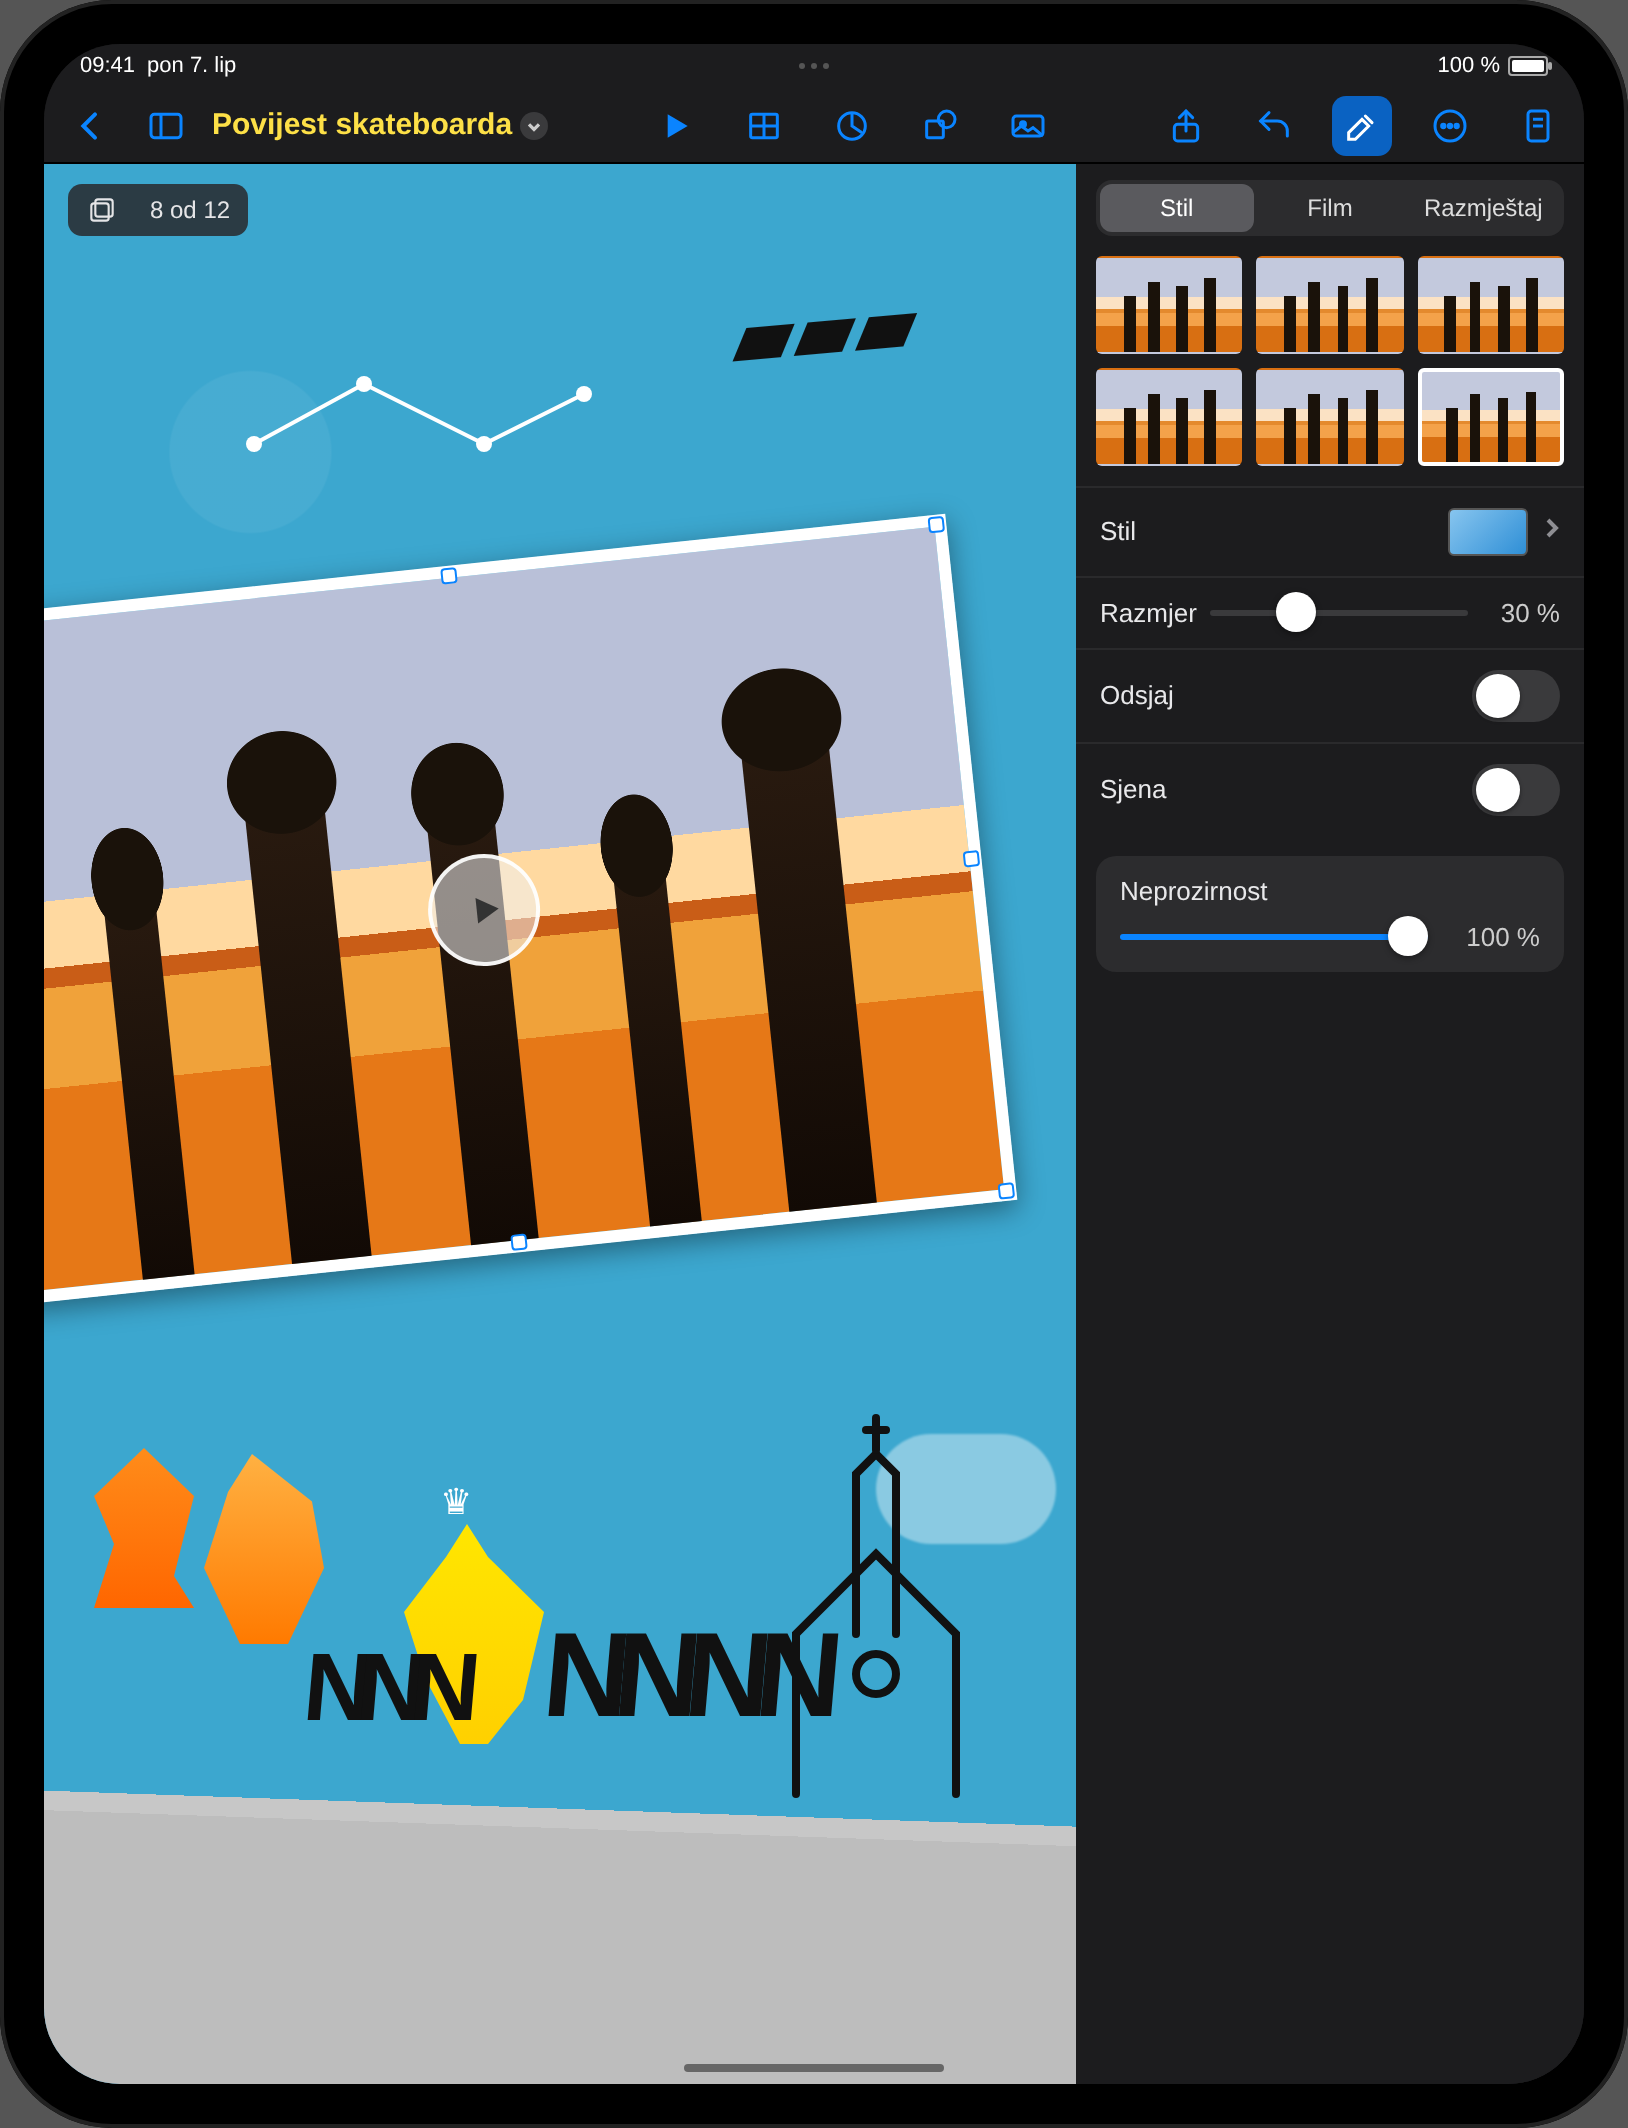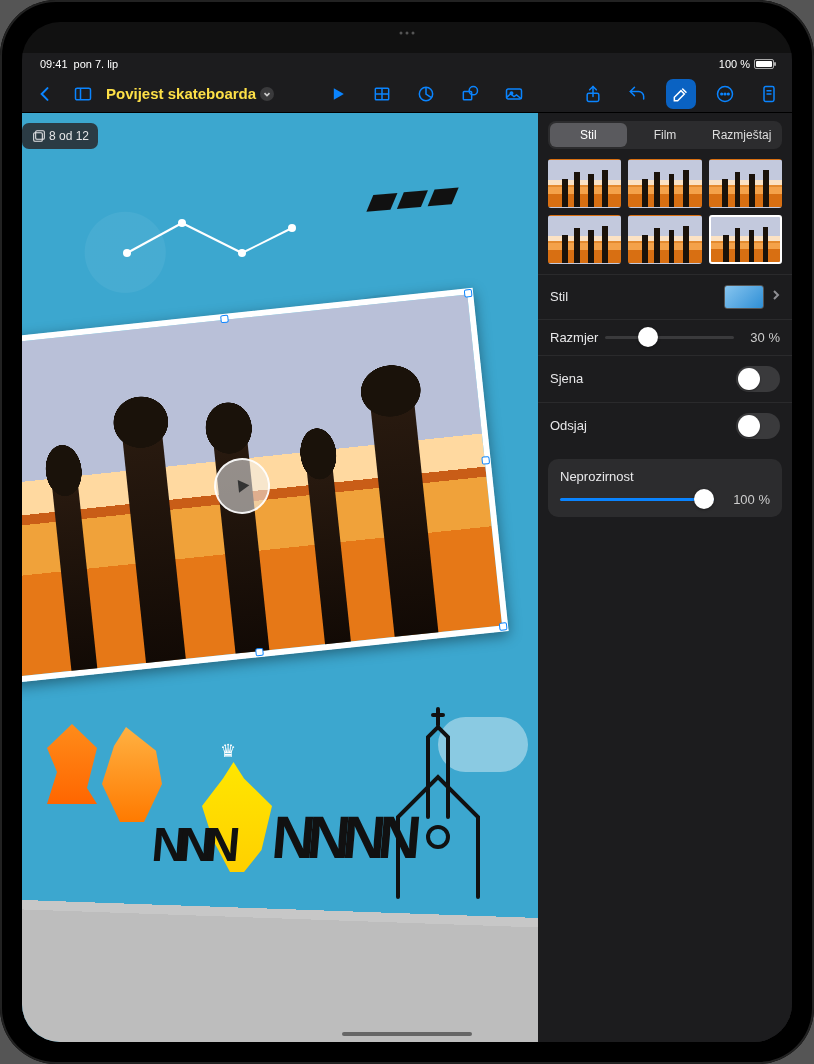--- a/index.html
+++ b/index.html
@@ -31,21 +31,20 @@
   
   .status {
     height: 22px;
     display: flex;
     justify-content: space-between;
     align-items: center;
     padding: 0 18px;
     font-size: 11px;
     color: #fff;
     background: #1c1c1e;
-    margin-top: 31px;
   }
   .status .left { display: flex; gap: 6px; }
   .status .right { display: flex; gap: 4px; align-items: center; }
   .status .dots {
     position: absolute; left: 50%; top: 11px; transform: translate(-50%, -50%);
     display: flex; gap: 3px;
   }
   .status .dots span { width: 3px; height: 3px; border-radius: 50%; background: #555; }
   .battery {
     width: 20px; height: 10px; border: 1px solid #aaa; border-radius: 2px;
@@ -88,25 +87,25 @@
     flex: 1; display: flex;
     background: #1c1c1e;
   }
   .canvas-area {
     flex: 1; position: relative;
     background: linear-gradient(#3aa0c8, #2b8fb8);
     overflow: hidden;
   }
   .slide-indicator {
     position: absolute;
-    top: 10px; left: 0;
+    top: 10px; left: 12px;
     background: rgba(40,40,44,0.85);
     border-radius: 7px;
     padding: 5px 9px;
-    display: flex; align-items: center; gap: 2px;
+    display: flex; align-items: center; gap: 16px;
     color: #e5e5e7; font-size: 12px;
   }
   .slide-indicator svg { width: 16px; height: 16px; }
   
   .wall {
     position: absolute; inset: 0;
     background:
       radial-gradient(circle at 20% 15%, rgba(255,255,255,.06) 0 40px, transparent 41px),
       radial-gradient(circle at 70% 25%, rgba(0,0,0,.05) 0 50px, transparent 51px),
       linear-gradient(182deg, #3ca7cf 0 85%, #c7c7c7 85% 86%, #bdbdbd 86% 100%);
@@ -501,27 +500,27 @@
                 <polyline points="2 2 6 6 2 10"></polyline>
               </svg>
           </span>
         </div>
         <div class="row">
           <span class="label">Razmjer</span>
           <input type="range" min="0" max="100" value="30" style="flex: 1.3 1 0%;">
           <span class="slider-val">30 %</span>
         </div>
         <div class="row">
-          <span class="label">Sjena</span>
+          <span class="label">Odsjaj</span>
           <div class="switch">
               <div class="knob"></div>
             </div>
         </div>
         <div class="row">
-          <span class="label">Odsjaj</span>
+          <span class="label">Sjena</span>
           <div class="switch">
               <div class="knob"></div>
             </div>
         </div>
 
         <div class="block">
           <div class="row slider-row" style="border-top:none">
             <span class="label">Neprozirnost</span>
             <div class="slider-line">
               <input type="range" min="0" max="100" value="100" style="accent-color: rgb(10, 132, 255); background: linear-gradient(to right, rgb(10, 132, 255) 0px, rgb(10, 132, 255) 100%, rgb(58, 58, 60) 100%);">

